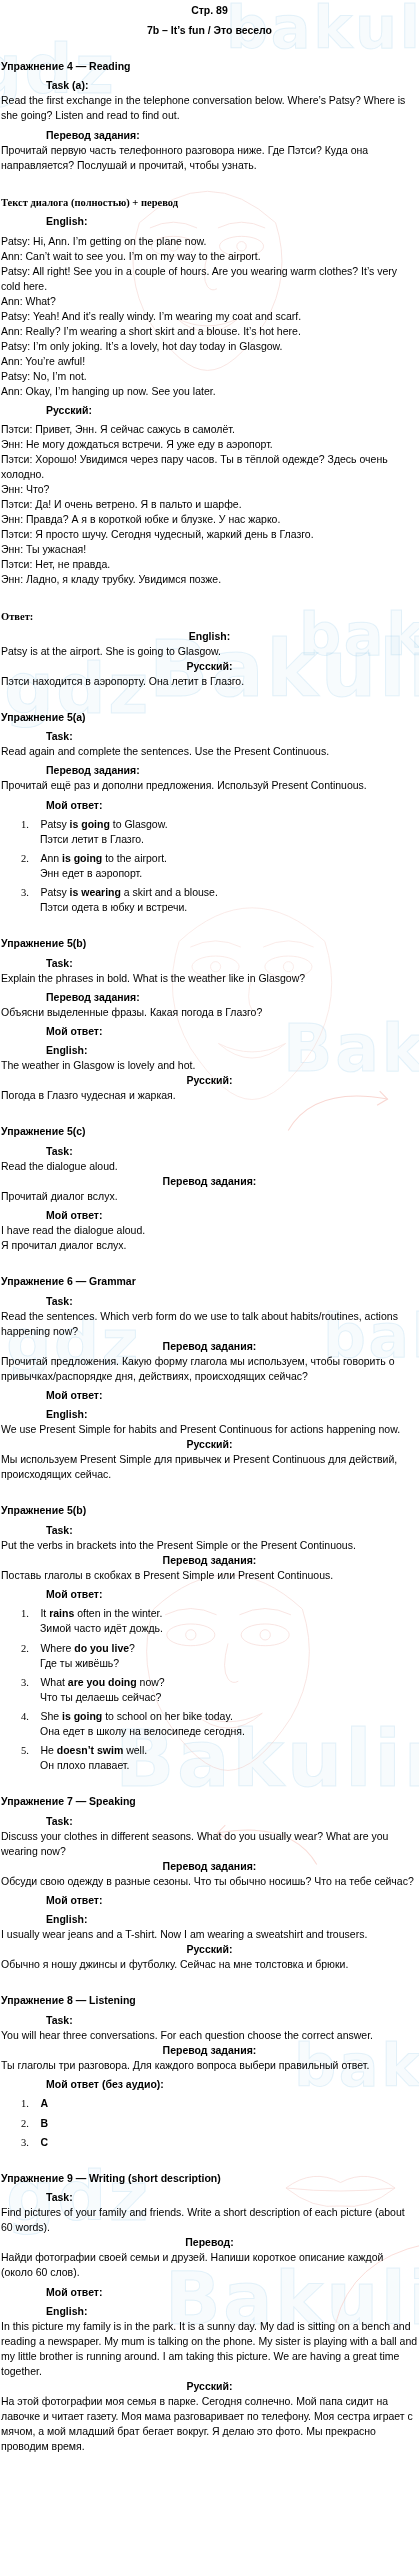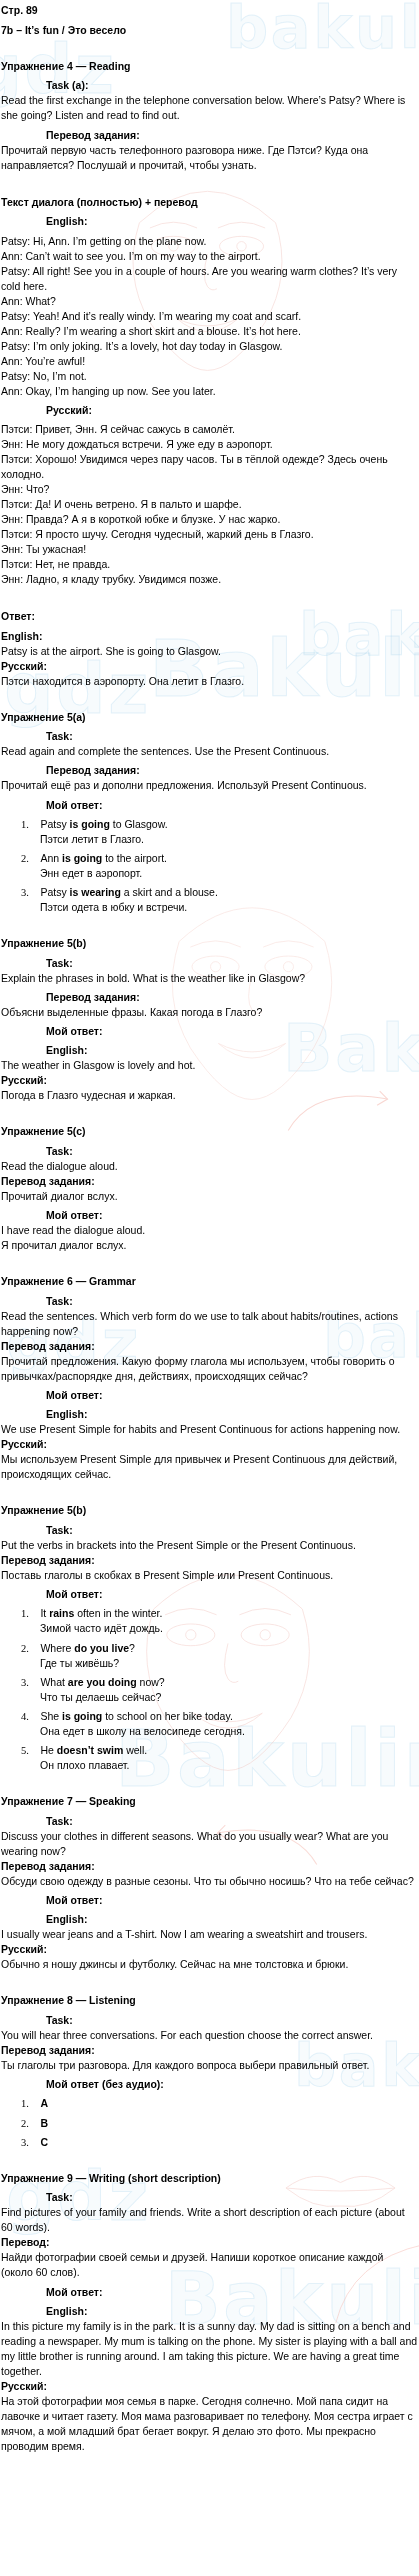--- a/index.html
+++ b/index.html
@@ -5,24 +5,24 @@
   html,body{margin:0;padding:0;}
   body{
     width:420px;height:2576px;box-sizing:border-box;
     padding:3.1px 2.1px 0 1px;
     background:#ffffff;color:#000;
     font-family:"Liberation Sans",sans-serif;
     font-size:10.5px;line-height:15px;
     position:relative;overflow:hidden;
   }
   p{margin:0;}
-  .b{font-weight:700;}
+  .b{font-weight:700;text-align:center;}
   .mt8{margin-top:4.7px;}
   .sec{font-weight:700;margin:21px 0 4.7px;}
-  .big{font-weight:700;margin:22px 0 4.7px;}
+  .big{font-weight:700;margin:22px 0 4.7px;font-family:Liberation Serif, serif;}
   .lbl{font-weight:700;margin-top:4.2px;margin-left:45px;}
   .dlg{margin-top:4.2px;}
   .item{margin-top:4.2px;}
   .row{display:flex;}
   .num{flex:none;width:19.4px;margin-left:20px;font-family:"Liberation Serif",serif;}
   .ru-line{margin-left:39px;}
   .content{position:relative;z-index:1;}
   
   .wm{
     position:absolute;z-index:0;white-space:nowrap;

